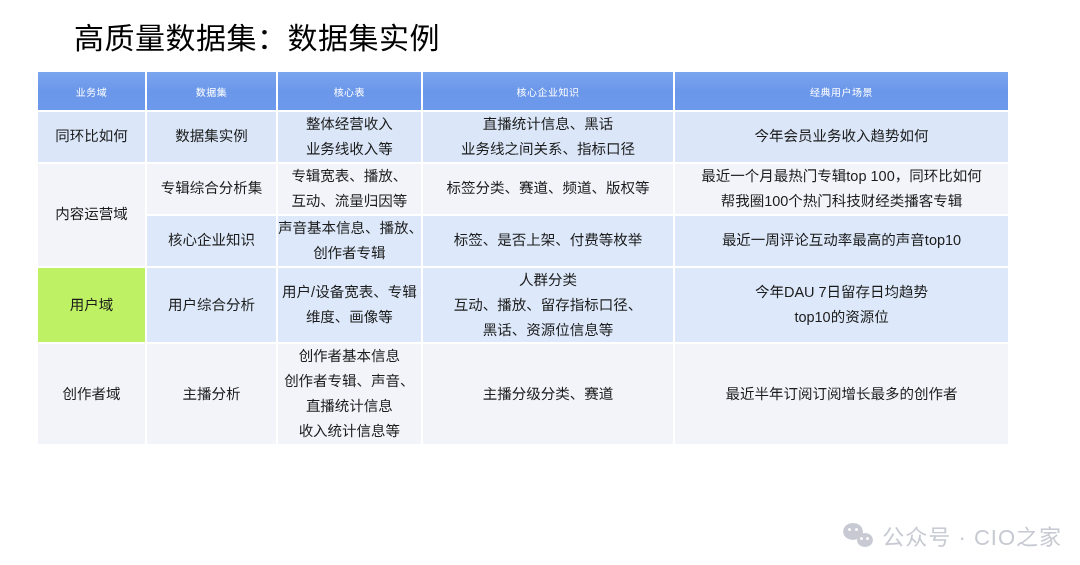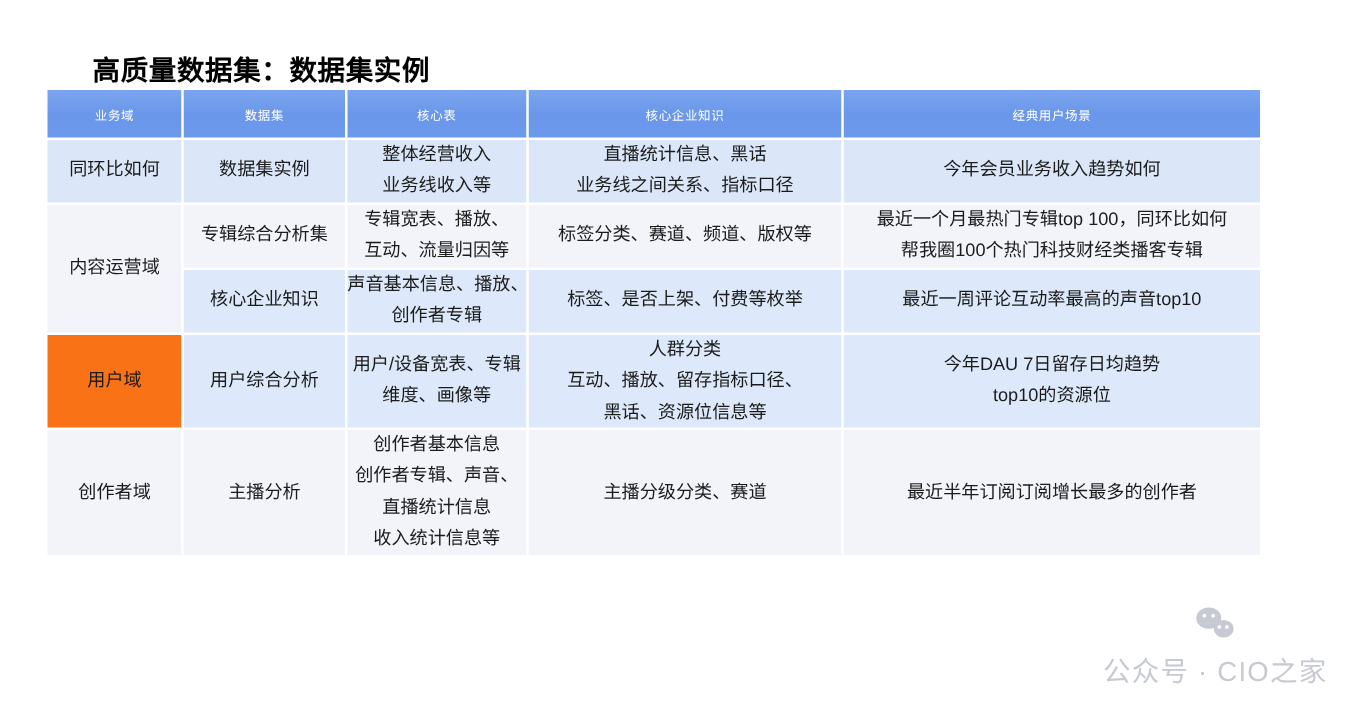--- a/index.html
+++ b/index.html
@@ -17,26 +17,25 @@
 
   .slide {
     position: absolute;
     inset: 0;
   }
 
   .page-title {
     position: absolute;
     left: 74px;
     top: 14px;
-    font-size: 22px;
-    font-weight: bold;
+    font-size: 30px;
+    font-weight: normal;
     color: #000000;
     letter-spacing: 0.5px;
     white-space: nowrap;
-    margin-top: 24px;
   }
 
   .table-wrap {
     position: absolute;
     left: 36px;
     top: 70px;
     width: 974px;
   }
 
   table.matrix {
@@ -67,38 +66,37 @@
   td.cell {
     font-size: 14.5px;
     color: #1b1b1b;
     line-height: 1.72;
     padding: 8px 6px;
   }
 
   td.tint-blue { background: #dbe7f9; }
   td.tint-pale { background: #f2f4fa; }
   td.tint-blue-soft { background: #dde9fa; }
-  td.tint-white { background: #f97316; }
+  td.tint-white { background: #bef264; }
 
   .cell-lines span { display: block; white-space: nowrap; }
 
   .domain-cell { font-size: 14.5px; }
 
   .watermark {
     position: absolute;
     right: 18px;
     bottom: 14px;
     display: flex;
     align-items: center;
     gap: 9px;
     color: #c7cad2;
     font-size: 22px;
     letter-spacing: 1px;
     user-select: none;
-    flex-direction: column;
   }
   .wechat-icon {
     display: inline-block;
     width: 30px;
     height: 24px;
     position: relative;
   }
   .wechat-icon .b1,
   .wechat-icon .b2 {
     position: absolute;

